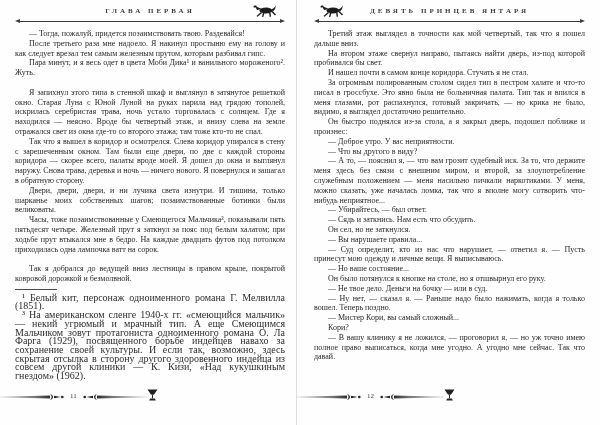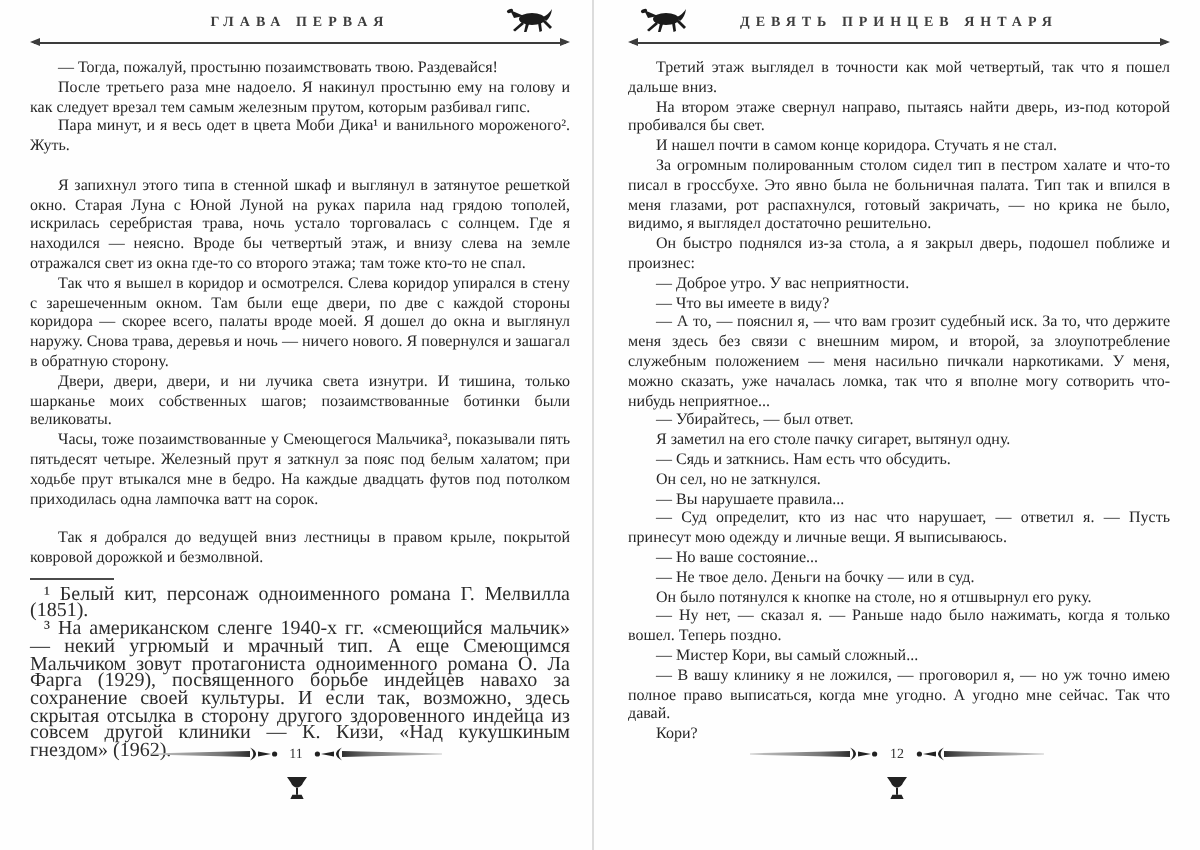--- a/index.html
+++ b/index.html
@@ -43,21 +43,21 @@
   }
   .body-text p { margin:0; text-indent:14px; }
   .body-text p.gap-before { margin-top:9.8px; }
 
   .footnote-rule { width:42px; height:1px; background:#4a4a4a; margin:5px 0 4px 0; }
   .footnotes { font-size:10px; line-height:8.7px; color:#2c2c2c; text-align:justify; }
   .footnotes p { margin:0; text-indent:7px; }
 
   .pg-footer {
     position:absolute; left:0; right:0; bottom:4px;
-    display:flex; flex-direction:column; align-items:center;
+    display:flex; flex-direction:row; align-items:center;
   }
   .footer-row { display:flex; align-items:center; gap:5px; }
   .page-number { font-size:7px; color:#333; line-height:8px; padding:0 1px; }
   .sword-right { transform:scaleX(-1); }
   .goblet { margin-top:1px; }
 </style>
 </head>
 <body>
 
 <svg width="0" height="0" style="position:absolute" aria-hidden="true">
@@ -86,21 +86,21 @@
             <path d="M20 15 L18 24 L20.5 24 L23 16 Z"></path>
             <path d="M32 15 L33.5 24 L36 23 L35 15 Z"></path>
             <path d="M36 13 L44 21 L46 19 L39 12 Z"></path>
           </g>
         </svg>
       </span>
     </div>
     <div class="header-rule"></div>
 
     <div class="body-text">
-      <p>— Тогда, пожалуй, простыню позаимствовать твою. Раздевайся!</p>
+      <p>— Тогда, пожалуй, придется позаимствовать твою. Раздевайся!</p>
       <p>После третьего раза мне надоело. Я накинул простыню ему на голову и как следует врезал тем самым железным прутом, которым разбивал гипс.</p>
       <p>Пара минут, и я весь одет в цвета Моби Дика¹ и ванильного мороженого². Жуть.</p>
       <p class="gap-before">Я запихнул этого типа в стенной шкаф и выглянул в затянутое решеткой окно. Старая Луна с Юной Луной на руках парила над грядою тополей, искрилась серебристая трава, ночь устало торговалась с солнцем. Где я находился — неясно. Вроде бы четвертый этаж, и внизу слева на земле отражался свет из окна где-то со второго этажа; там тоже кто-то не спал.</p>
       <p>Так что я вышел в коридор и осмотрелся. Слева коридор упирался в стену с зарешеченным окном. Там были еще двери, по две с каждой стороны коридора — скорее всего, палаты вроде моей. Я дошел до окна и выглянул наружу. Снова трава, деревья и ночь — ничего нового. Я повернулся и зашагал в обратную сторону.</p>
       <p>Двери, двери, двери, и ни лучика света изнутри. И тишина, только шарканье моих собственных шагов; позаимствованные ботинки были великоваты.</p>
       <p>Часы, тоже позаимствованные у Смеющегося Мальчика³, показывали пять пятьдесят четыре. Железный прут я заткнул за пояс под белым халатом; при ходьбе прут втыкался мне в бедро. На каждые двадцать футов под потолком приходилась одна лампочка ватт на сорок.</p>
       <p class="gap-before">Так я добрался до ведущей вниз лестницы в правом крыле, покрытой ковровой дорожкой и безмолвной.</p>
     </div>
 
     <div class="footnote-rule"></div>
@@ -161,35 +161,34 @@
     </div>
     <div class="header-rule"></div>
 
     <div class="body-text">
       <p>Третий этаж выглядел в точности как мой четвертый, так что я пошел дальше вниз.</p>
       <p>На втором этаже свернул направо, пытаясь найти дверь, из-под которой пробивался бы свет.</p>
       <p>И нашел почти в самом конце коридора. Стучать я не стал.</p>
       <p>За огромным полированным столом сидел тип в пестром халате и что-то писал в гроссбухе. Это явно была не больничная палата. Тип так и впился в меня глазами, рот распахнулся, готовый закричать, — но крика не было, видимо, я выглядел достаточно решительно.</p>
       <p>Он быстро поднялся из-за стола, а я закрыл дверь, подошел поближе и произнес:</p>
       <p>— Доброе утро. У вас неприятности.</p>
-      <p>— Что вы имеете в виду?</p>
+      <p>— Что вы другого в виду?</p>
       <p>— А то, — пояснил я, — что вам грозит судебный иск. За то, что держите меня здесь без связи с внешним миром, и второй, за злоупотребление служебным положением — меня насильно пичкали наркотиками. У меня, можно сказать, уже началась ломка, так что я вполне могу сотворить что-нибудь неприятное...</p>
       <p>— Убирайтесь, — был ответ.</p>
-      <p>Я заметил на его столе пачку сигарет, вытянул одну.</p>
       <p>— Сядь и заткнись. Нам есть что обсудить.</p>
       <p>Он сел, но не заткнулся.</p>
       <p>— Вы нарушаете правила...</p>
       <p>— Суд определит, кто из нас что нарушает, — ответил я. — Пусть принесут мою одежду и личные вещи. Я выписываюсь.</p>
       <p>— Но ваше состояние...</p>
+      <p>Он было потянулся к кнопке на столе, но я отшвырнул его руку.</p>
       <p>— Не твое дело. Деньги на бочку — или в суд.</p>
-      <p>Он было потянулся к кнопке на столе, но я отшвырнул его руку.</p>
       <p>— Ну нет, — сказал я. — Раньше надо было нажимать, когда я только вошел. Теперь поздно.</p>
       <p>— Мистер Кори, вы самый сложный...</p>
+      <p>Кори?</p>
       <p>— В вашу клинику я не ложился, — проговорил я, — но уж точно имею полное право выписаться, когда мне угодно. А угодно мне сейчас. Так что давай.</p>
-      <p>Кори?</p>
     </div>
 
     <div class="pg-footer">
       <div class="footer-row">
         <span>
           <svg width="64" height="8" viewBox="0 0 64 8">
             <polygon points="0,3.7 50,2.5 50,5.5 0,4.3" fill="url(#bladeGrad)"></polygon>
             <path d="M50,0.8 C54,2.6 54,5.4 50,7.2 C52.2,5.2 52.2,2.8 50,0.8 Z" fill="#222"></path>
             <polygon points="54,2.8 54,5.2 60.5,4" fill="#222"></polygon>
             <circle cx="62.3" cy="4" r="1.3" fill="#222"></circle>

